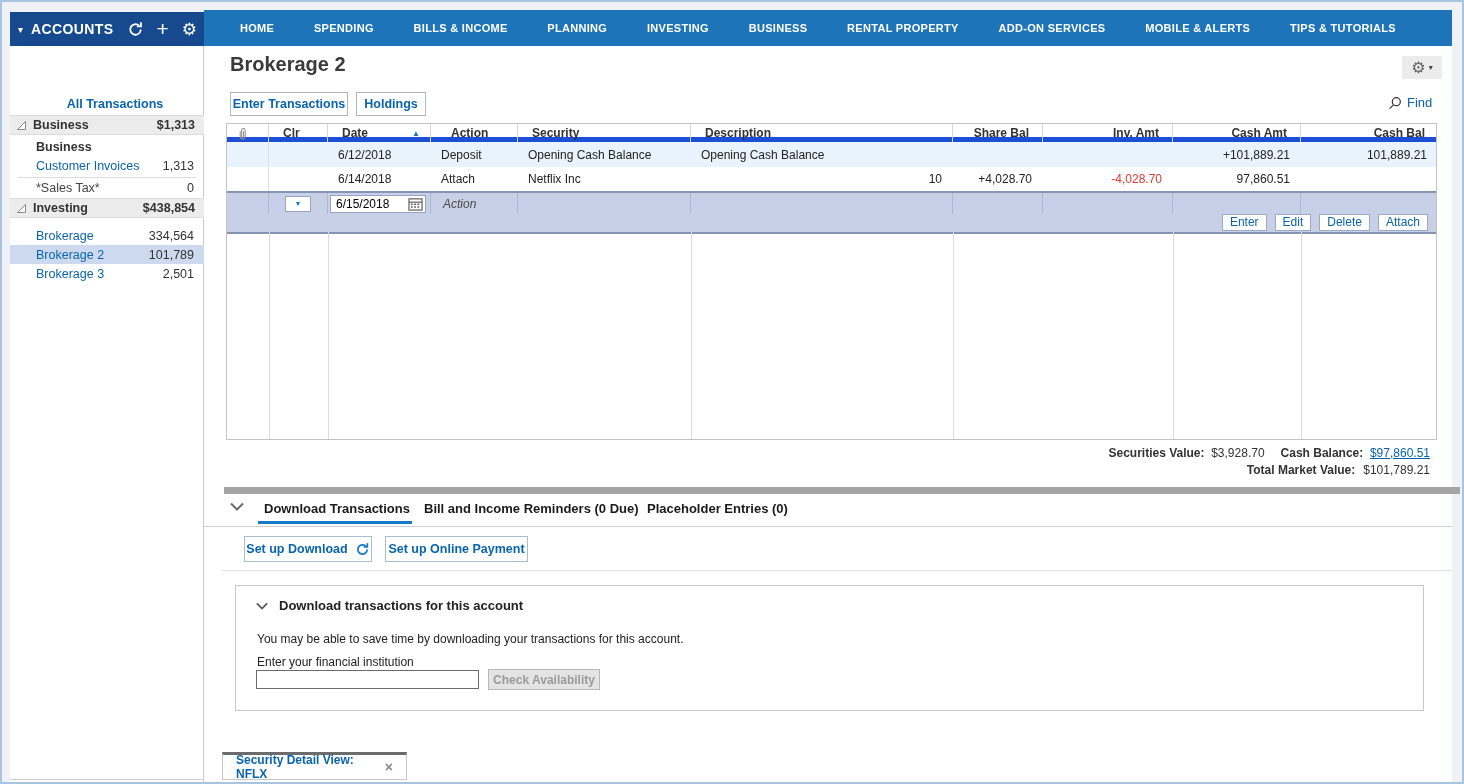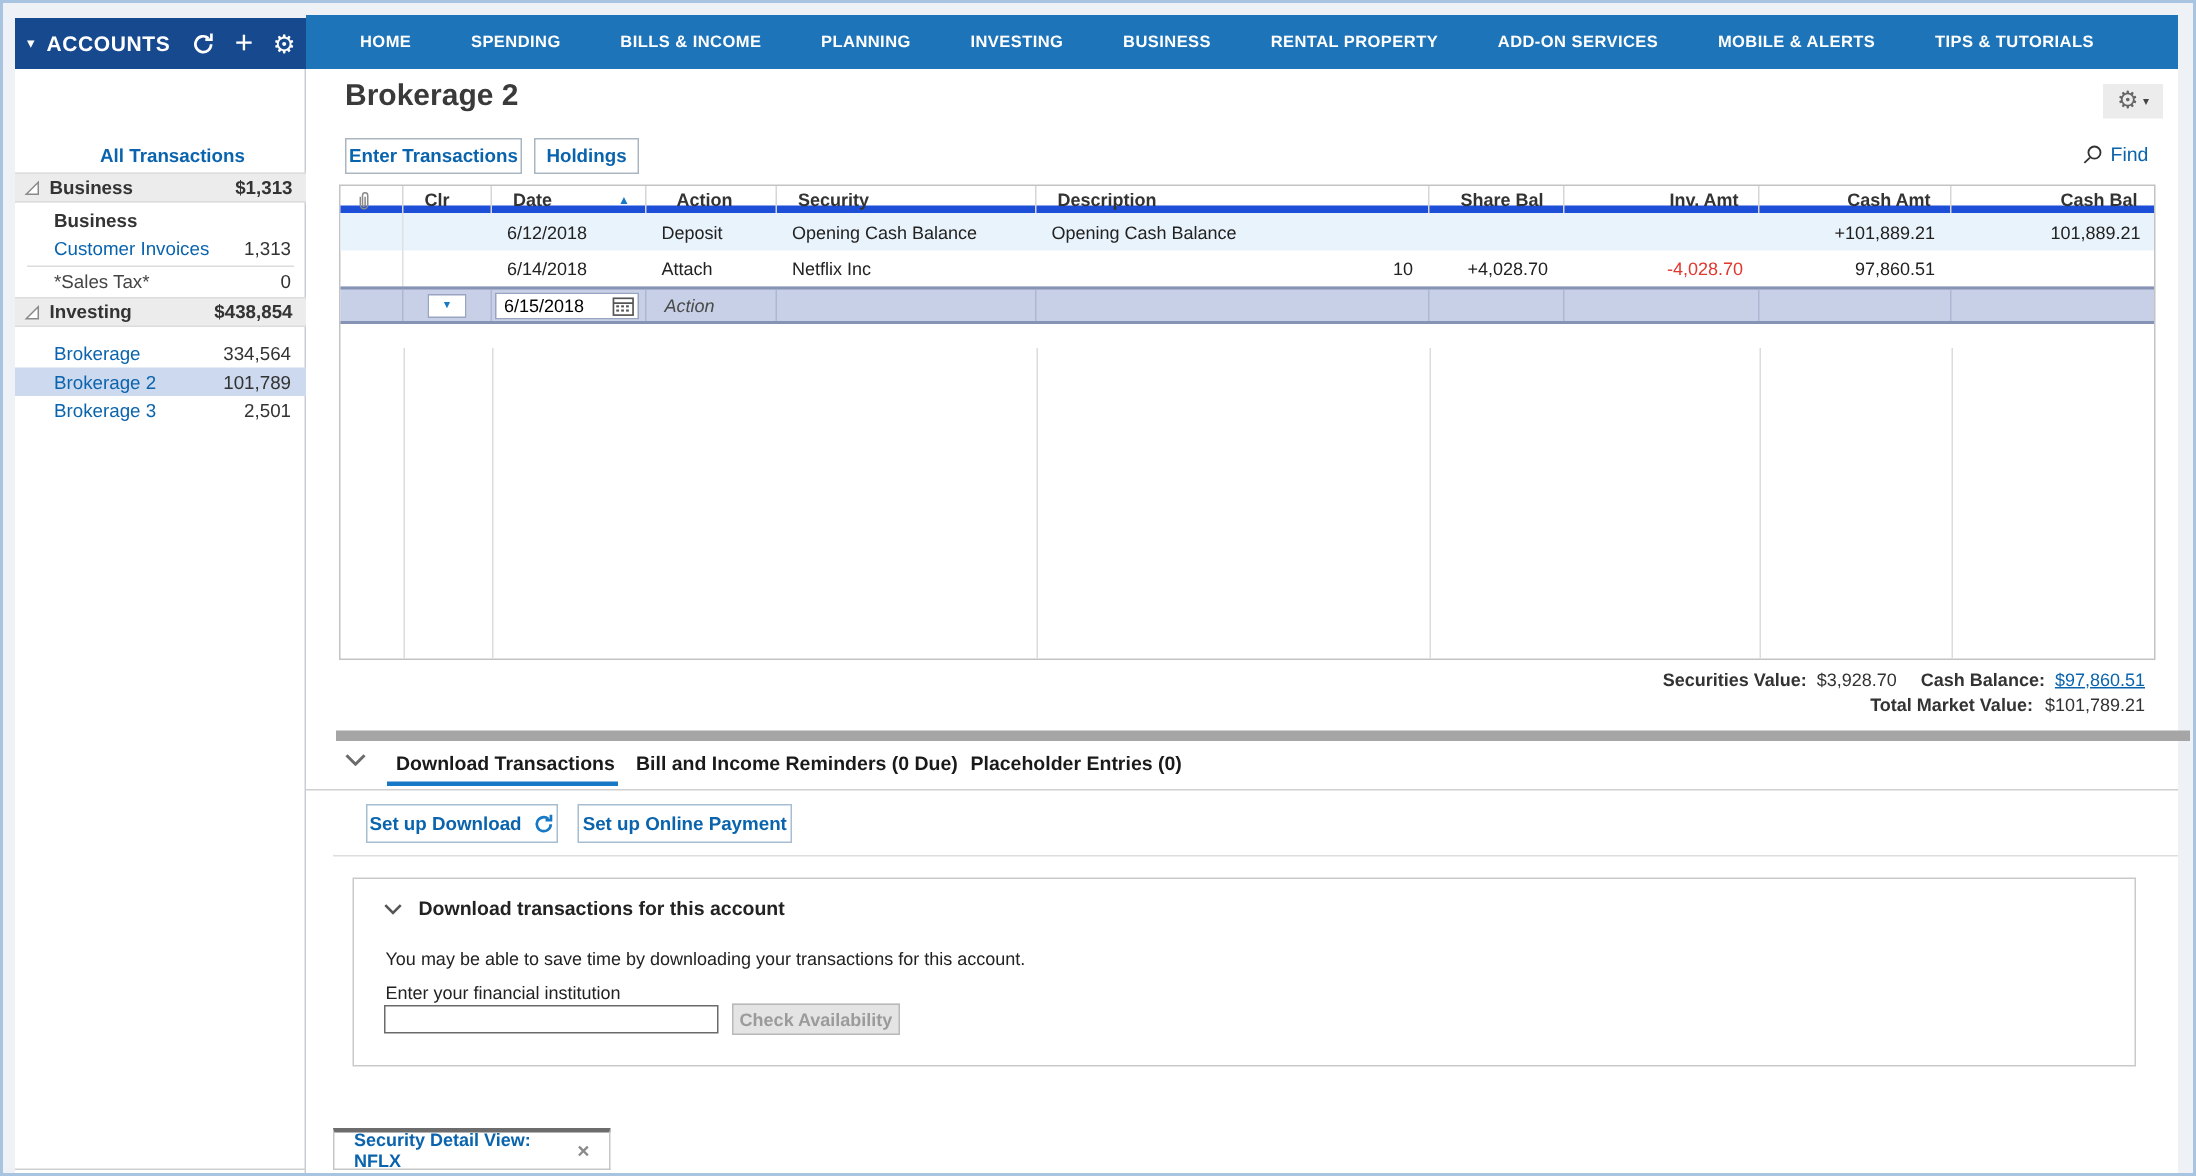--- a/index.html
+++ b/index.html
@@ -301,20 +301,26 @@
         <div>
             <span class="action-ph">Action</span>
           </div>
         <div></div>
           <div></div>
           <div></div>
           <div></div>
           <div></div>
           <div></div>
       </div>
+      <div class="edit-line2">
+        <span class="mini-btn">Enter</span>
+        <span class="mini-btn">Edit</span>
+        <span class="mini-btn">Delete</span>
+        <span class="mini-btn">Attach</span>
+      </div>
     </div>
 
     <div class="vline" style="left:42px;"></div>
     <div class="vline" style="left:101px;"></div>
     <div class="vline" style="left:464px;"></div>
     <div class="vline" style="left:726px;"></div>
     <div class="vline" style="left:946px;"></div>
     <div class="vline" style="left:1074px;"></div>
   </div>
 

